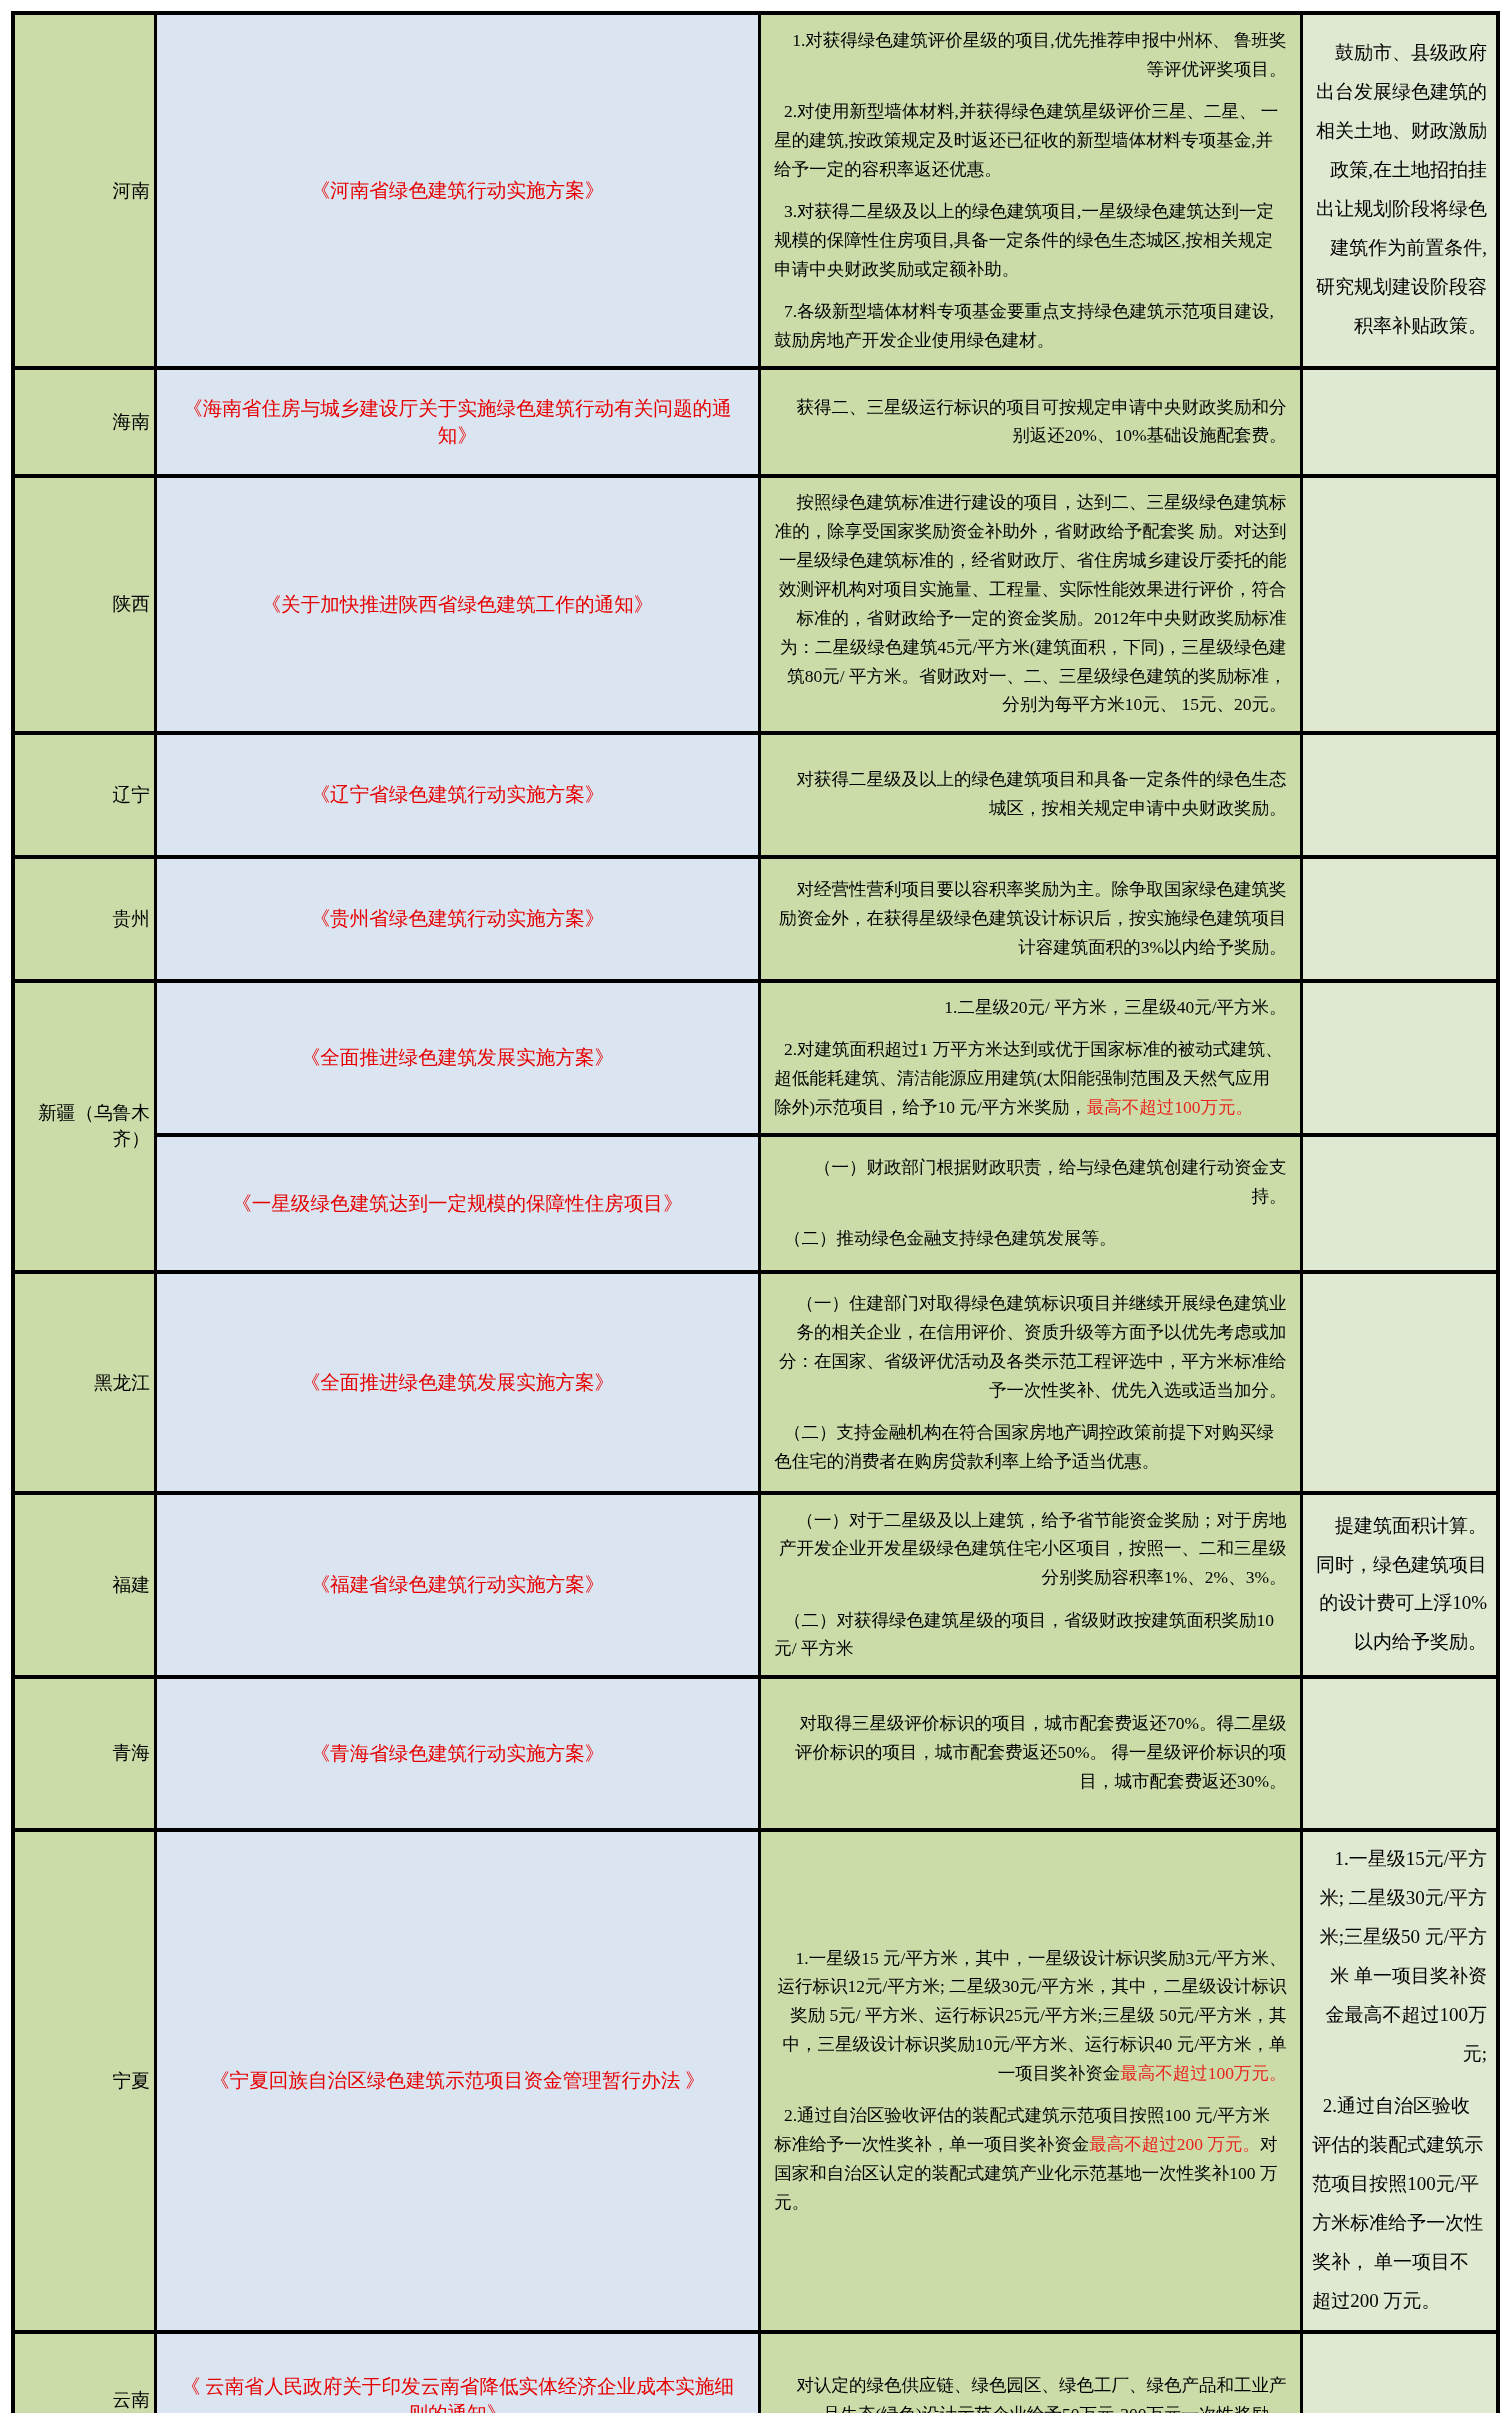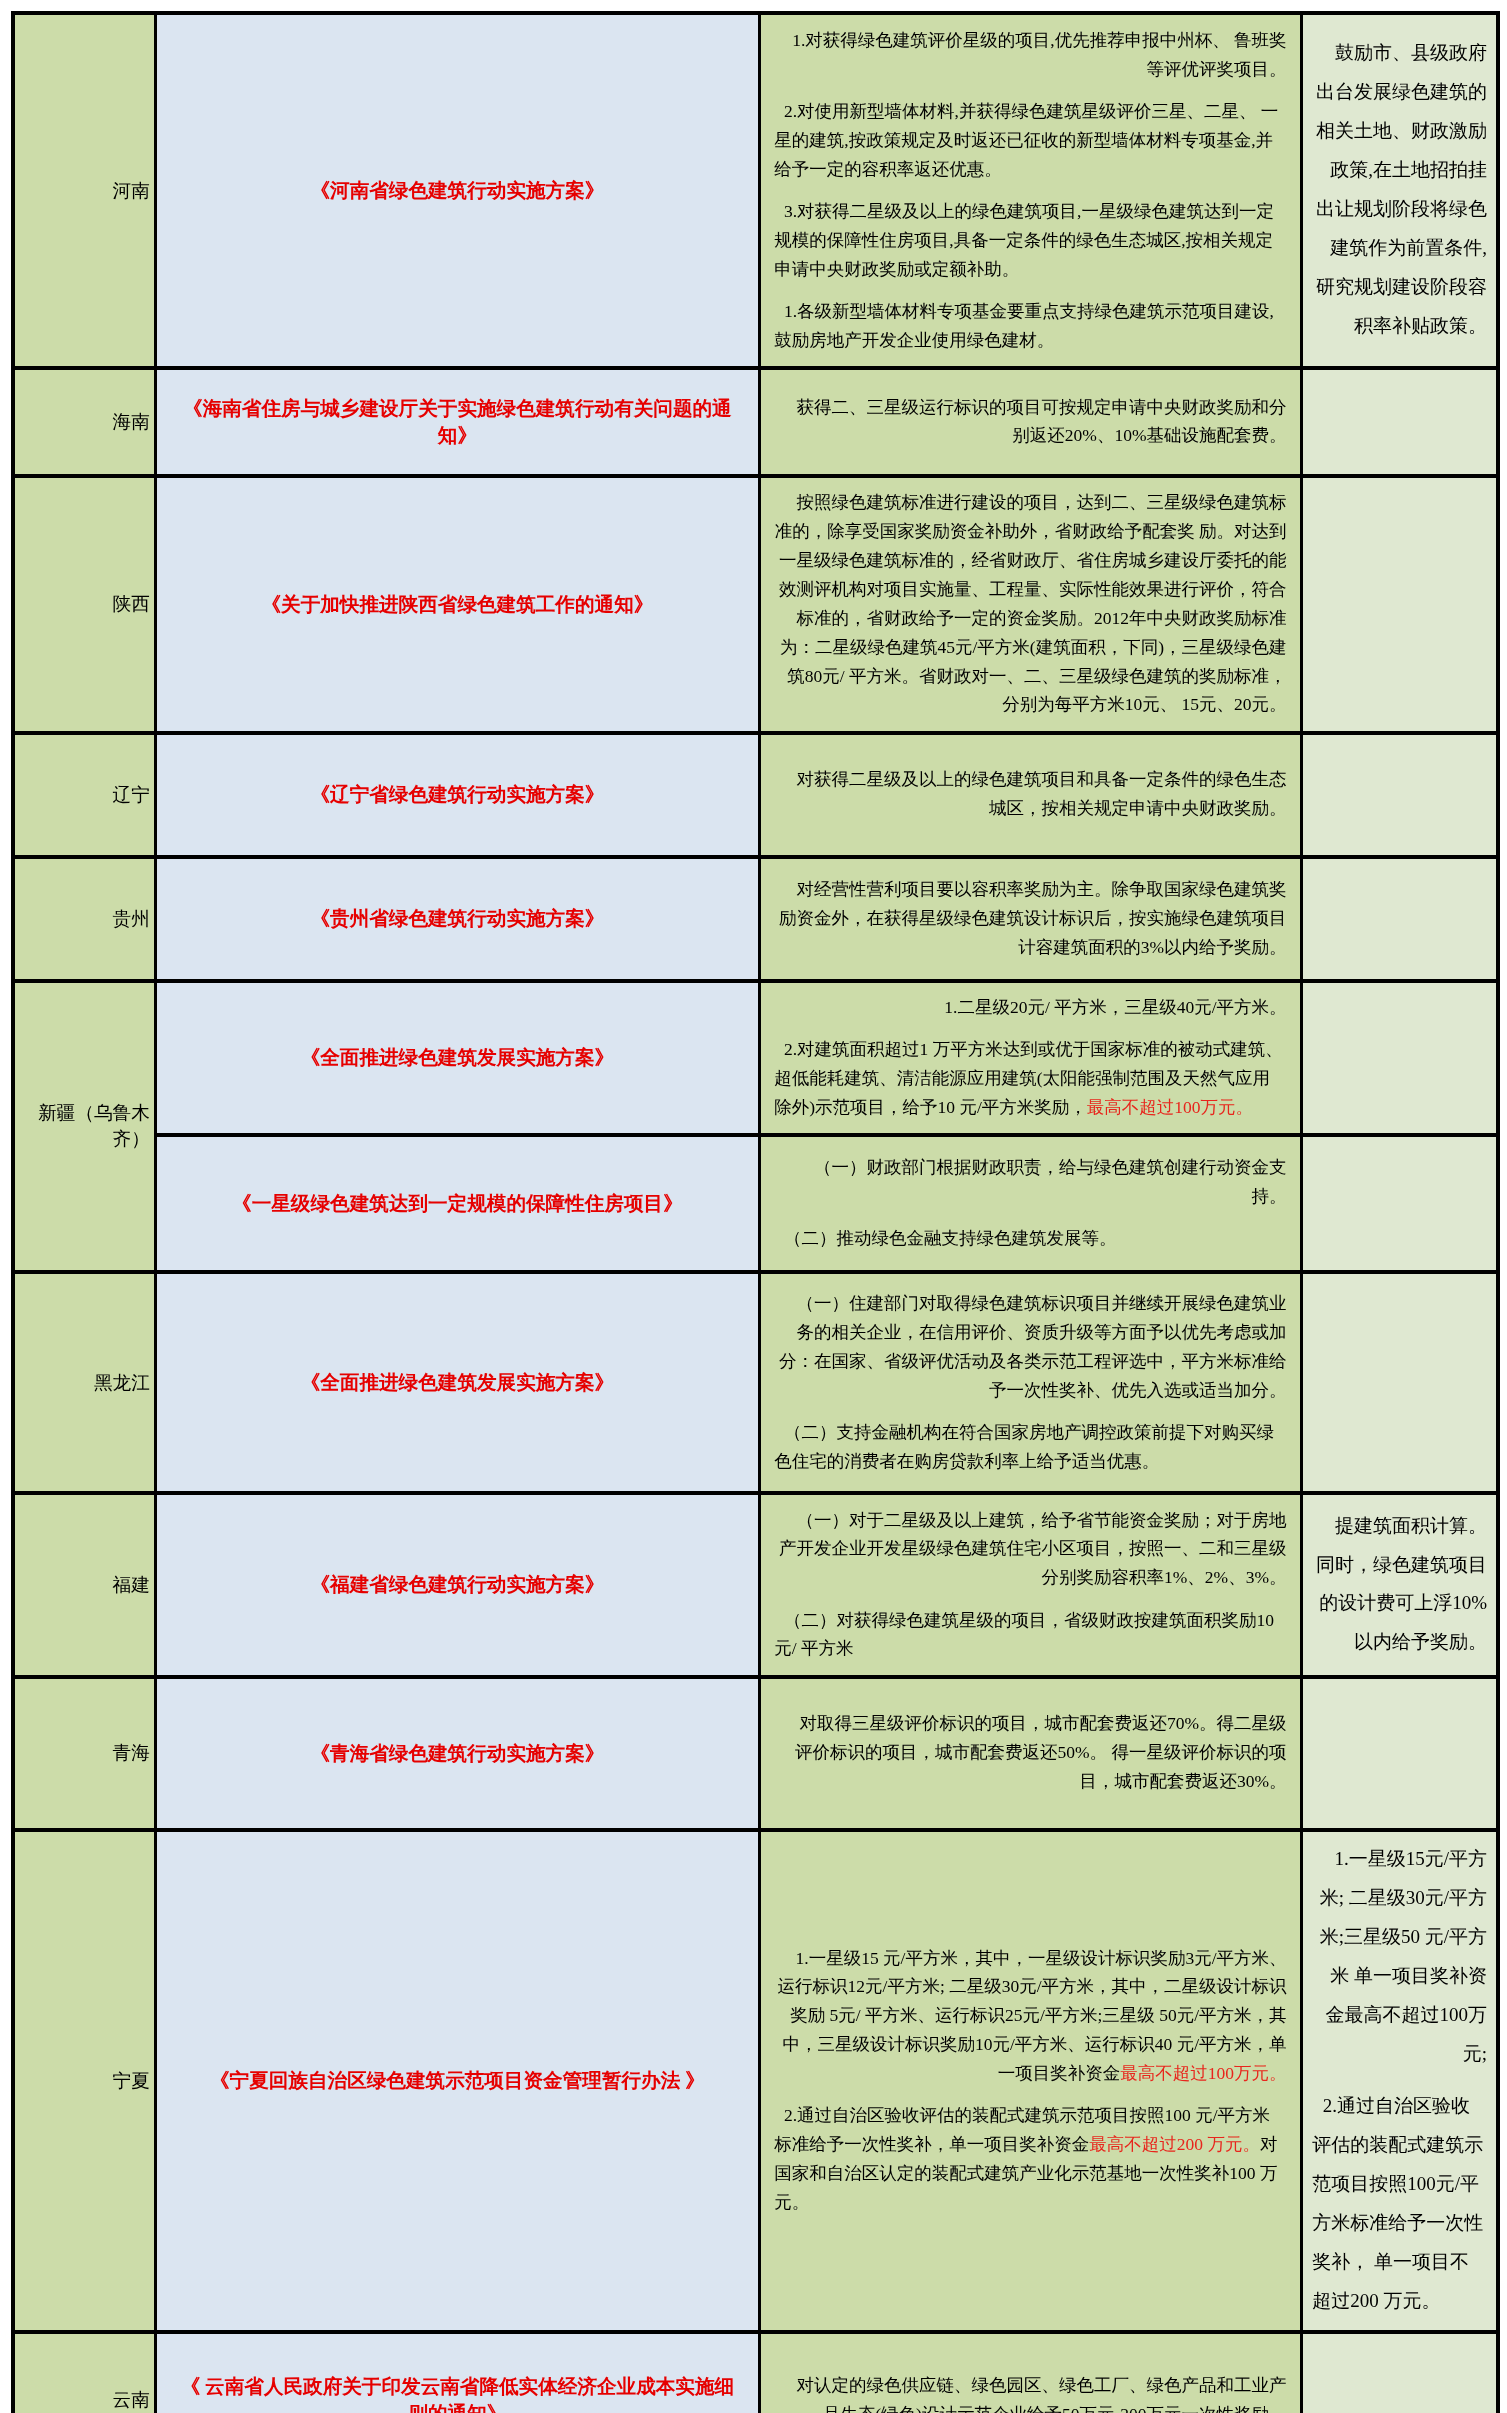--- a/index.html
+++ b/index.html
@@ -42,21 +42,21 @@
     background:var(--prov-bg);
     text-align:right;
     font-size:18.6px;
     padding:4.1px;
   }
   td.c-title{
     background:var(--title-bg);
     text-align:center;
     color:var(--title-red);
     font-size:19.6px;
-    font-weight:bold;
+    font-weight:normal;
     padding:7.2px 20.6px;
   }
   td.c-body{
     background:var(--body-bg);
     font-size:17.5px;
     line-height:1.65;
     padding:9.3px 13.4px;
   }
   td.c-note{
     background:var(--note-bg);
@@ -86,21 +86,21 @@
       <col class="c4">
     </colgroup>
   <tbody>
     <tr class="r0">
       <td class="c-prov">河南</td>
       <td class="c-title">《河南省绿色建筑行动实施方案》</td>
       <td class="c-body">
           <p class="para"><span>1.对获得绿色建筑评价星级的项目,优先推荐申报中州杯、 鲁班奖等评优评奖项目。</span></p>
           <p class="para"><span>2.对使用新型墙体材料,并获得绿色建筑星级评价三星、二星、 一星的建筑,按政策规定及时返还已征收的新型墙体材料专项基金,并给予一定的容积率返还优惠。</span></p>
           <p class="para"><span>3.对获得二星级及以上的绿色建筑项目,一星级绿色建筑达到一定规模的保障性住房项目,具备一定条件的绿色生态城区,按相关规定申请中央财政奖励或定额补助。</span></p>
-          <p class="para"><span>1.各级新型墙体材料专项基金要重点支持绿色建筑示范项目建设,鼓励房地产开发企业使用绿色建材。</span></p>
+          <p class="para"><span>7.各级新型墙体材料专项基金要重点支持绿色建筑示范项目建设,鼓励房地产开发企业使用绿色建材。</span></p>
         </td>
       <td class="c-note">
           <p class="para"><span>鼓励市、县级政府出台发展绿色建筑的相关土地、财政激励政策,在土地招拍挂出让规划阶段将绿色建筑作为前置条件,研究规划建设阶段容积率补贴政策。</span></p>
         </td>
     </tr>
     <tr class="r1">
       <td class="c-prov">海南</td>
       <td class="c-title">《海南省住房与城乡建设厅关于实施绿色建筑行动有关问题的通知》</td>
       <td class="c-body">
           <p class="para"><span>获得二、三星级运行标识的项目可按规定申请中央财政奖励和分别返还20%、10%基础设施配套费。</span></p>

